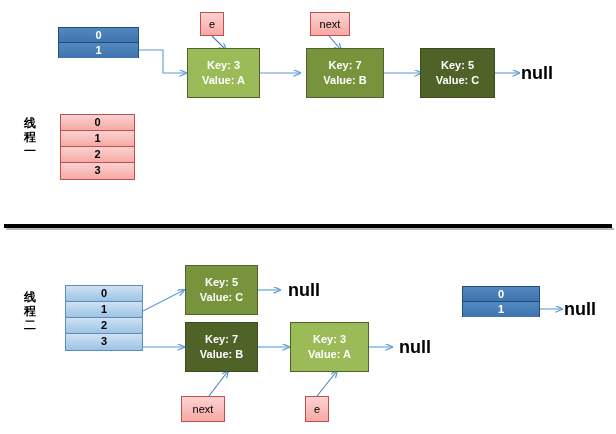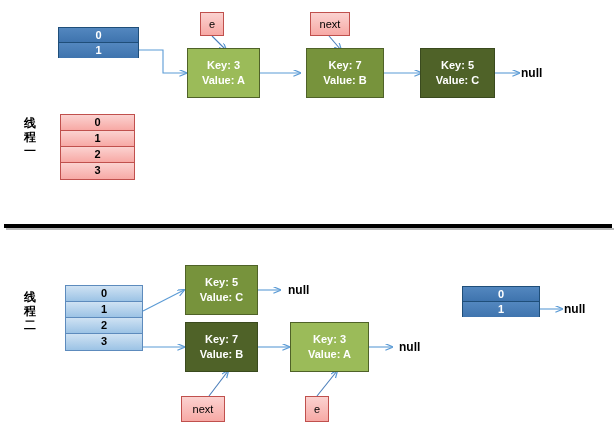--- a/index.html
+++ b/index.html
@@ -110,21 +110,21 @@
     display: flex;
     align-items: center;
     justify-content: center;
   }
 
   
   .null-text {
     position: absolute;
     color: #000000;
     font-weight: bold;
-    font-size: 12px;
+    font-size: 18px;
     line-height: 14px;
     white-space: nowrap;
   }
 
   
   .thread-label {
     position: absolute;
     color: #000000;
     font-weight: bold;
     font-size: 12px;

